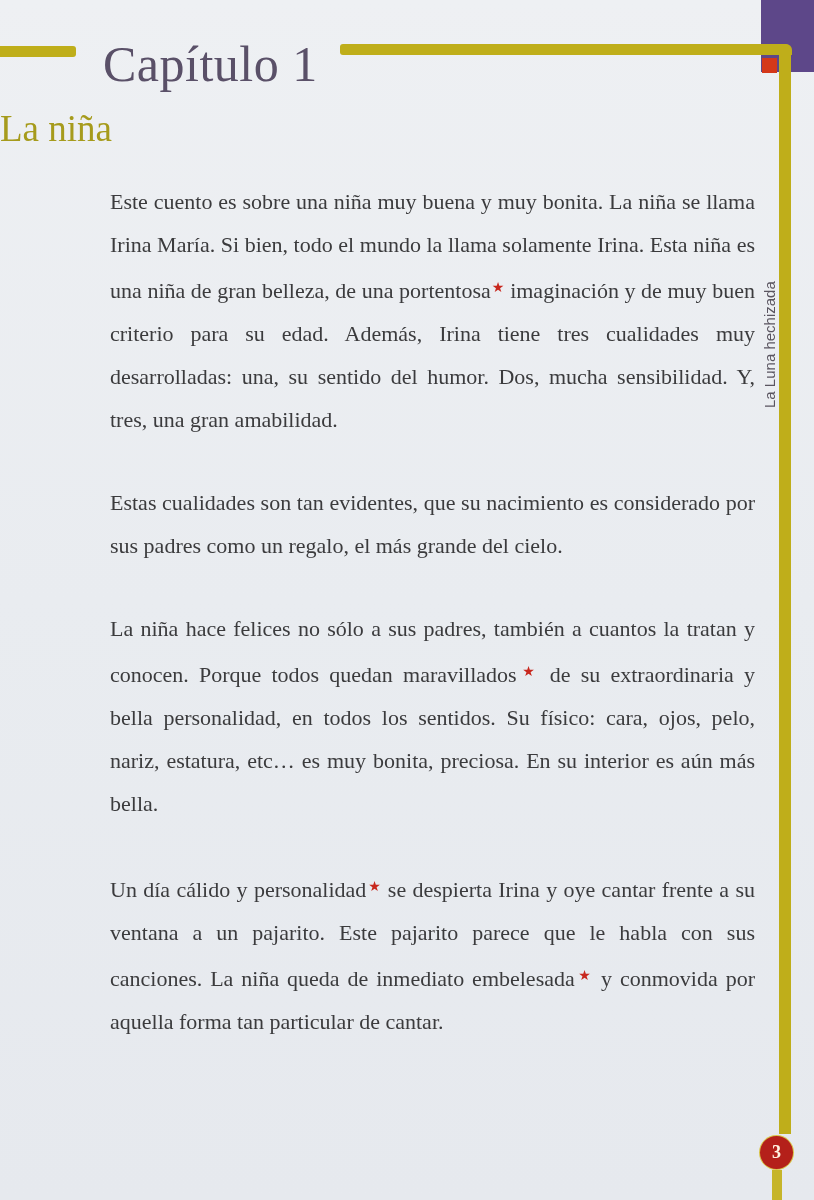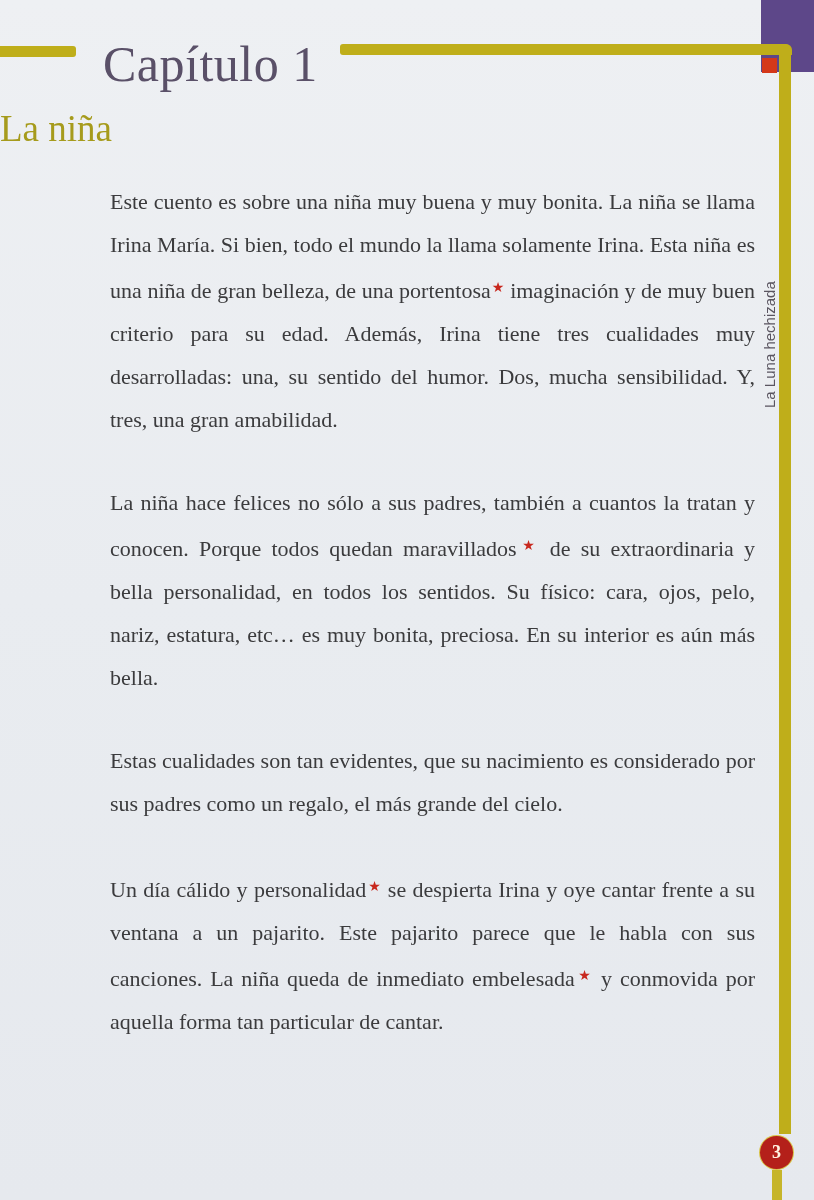--- a/index.html
+++ b/index.html
@@ -48,18 +48,18 @@
 <div class="line-right-bottom"></div>
 <div class="red-square"></div>
 
 <div class="side-title">La Luna hechizada</div>
 
 <h1 class="chapter-title">Capítulo 1</h1>
 <h2 class="section-title">La niña</h2>
 
 <div class="body-text">
   <p class="para"><span>Este cuento es sobre una niña muy buena y muy bonita. La niña se llama Irina María. Si bien, todo el mundo la llama solamente Irina. Esta niña es una niña de gran belleza, de una portentosa</span><span class="star">★</span><span> imaginación y de muy buen criterio para su edad. Además, Irina tiene tres cualidades muy desarrolladas: una, su sentido del humor. Dos, mucha sensibilidad. Y, tres, una gran amabilidad.</span></p>
+  <p class="para"><span>Estas cualidades son tan evidentes, que su nacimiento es considerado por sus padres como un regalo, el más grande del cielo.</span></p>
   <p class="para"><span>La niña hace felices no sólo a sus padres, también a cuantos la tratan y conocen. Porque todos quedan maravillados</span><span class="star">★</span><span> de su extraordinaria y bella personalidad, en todos los sentidos. Su físico: cara, ojos, pelo, nariz, estatura, etc… es muy bonita, preciosa. En su interior es aún más bella.</span></p>
-  <p class="para"><span>Estas cualidades son tan evidentes, que su nacimiento es considerado por sus padres como un regalo, el más grande del cielo.</span></p>
   <p class="para"><span>Un día cálido y personalidad</span><span class="star">★</span><span> se despierta Irina y oye cantar frente a su ventana a un pajarito. Este pajarito parece que le habla con sus canciones. La niña queda de inmediato embelesada</span><span class="star">★</span><span> y conmovida por aquella forma tan particular de cantar.</span></p>
 </div>
 
 <div class="page-num">3</div>
 
 </body></html>

